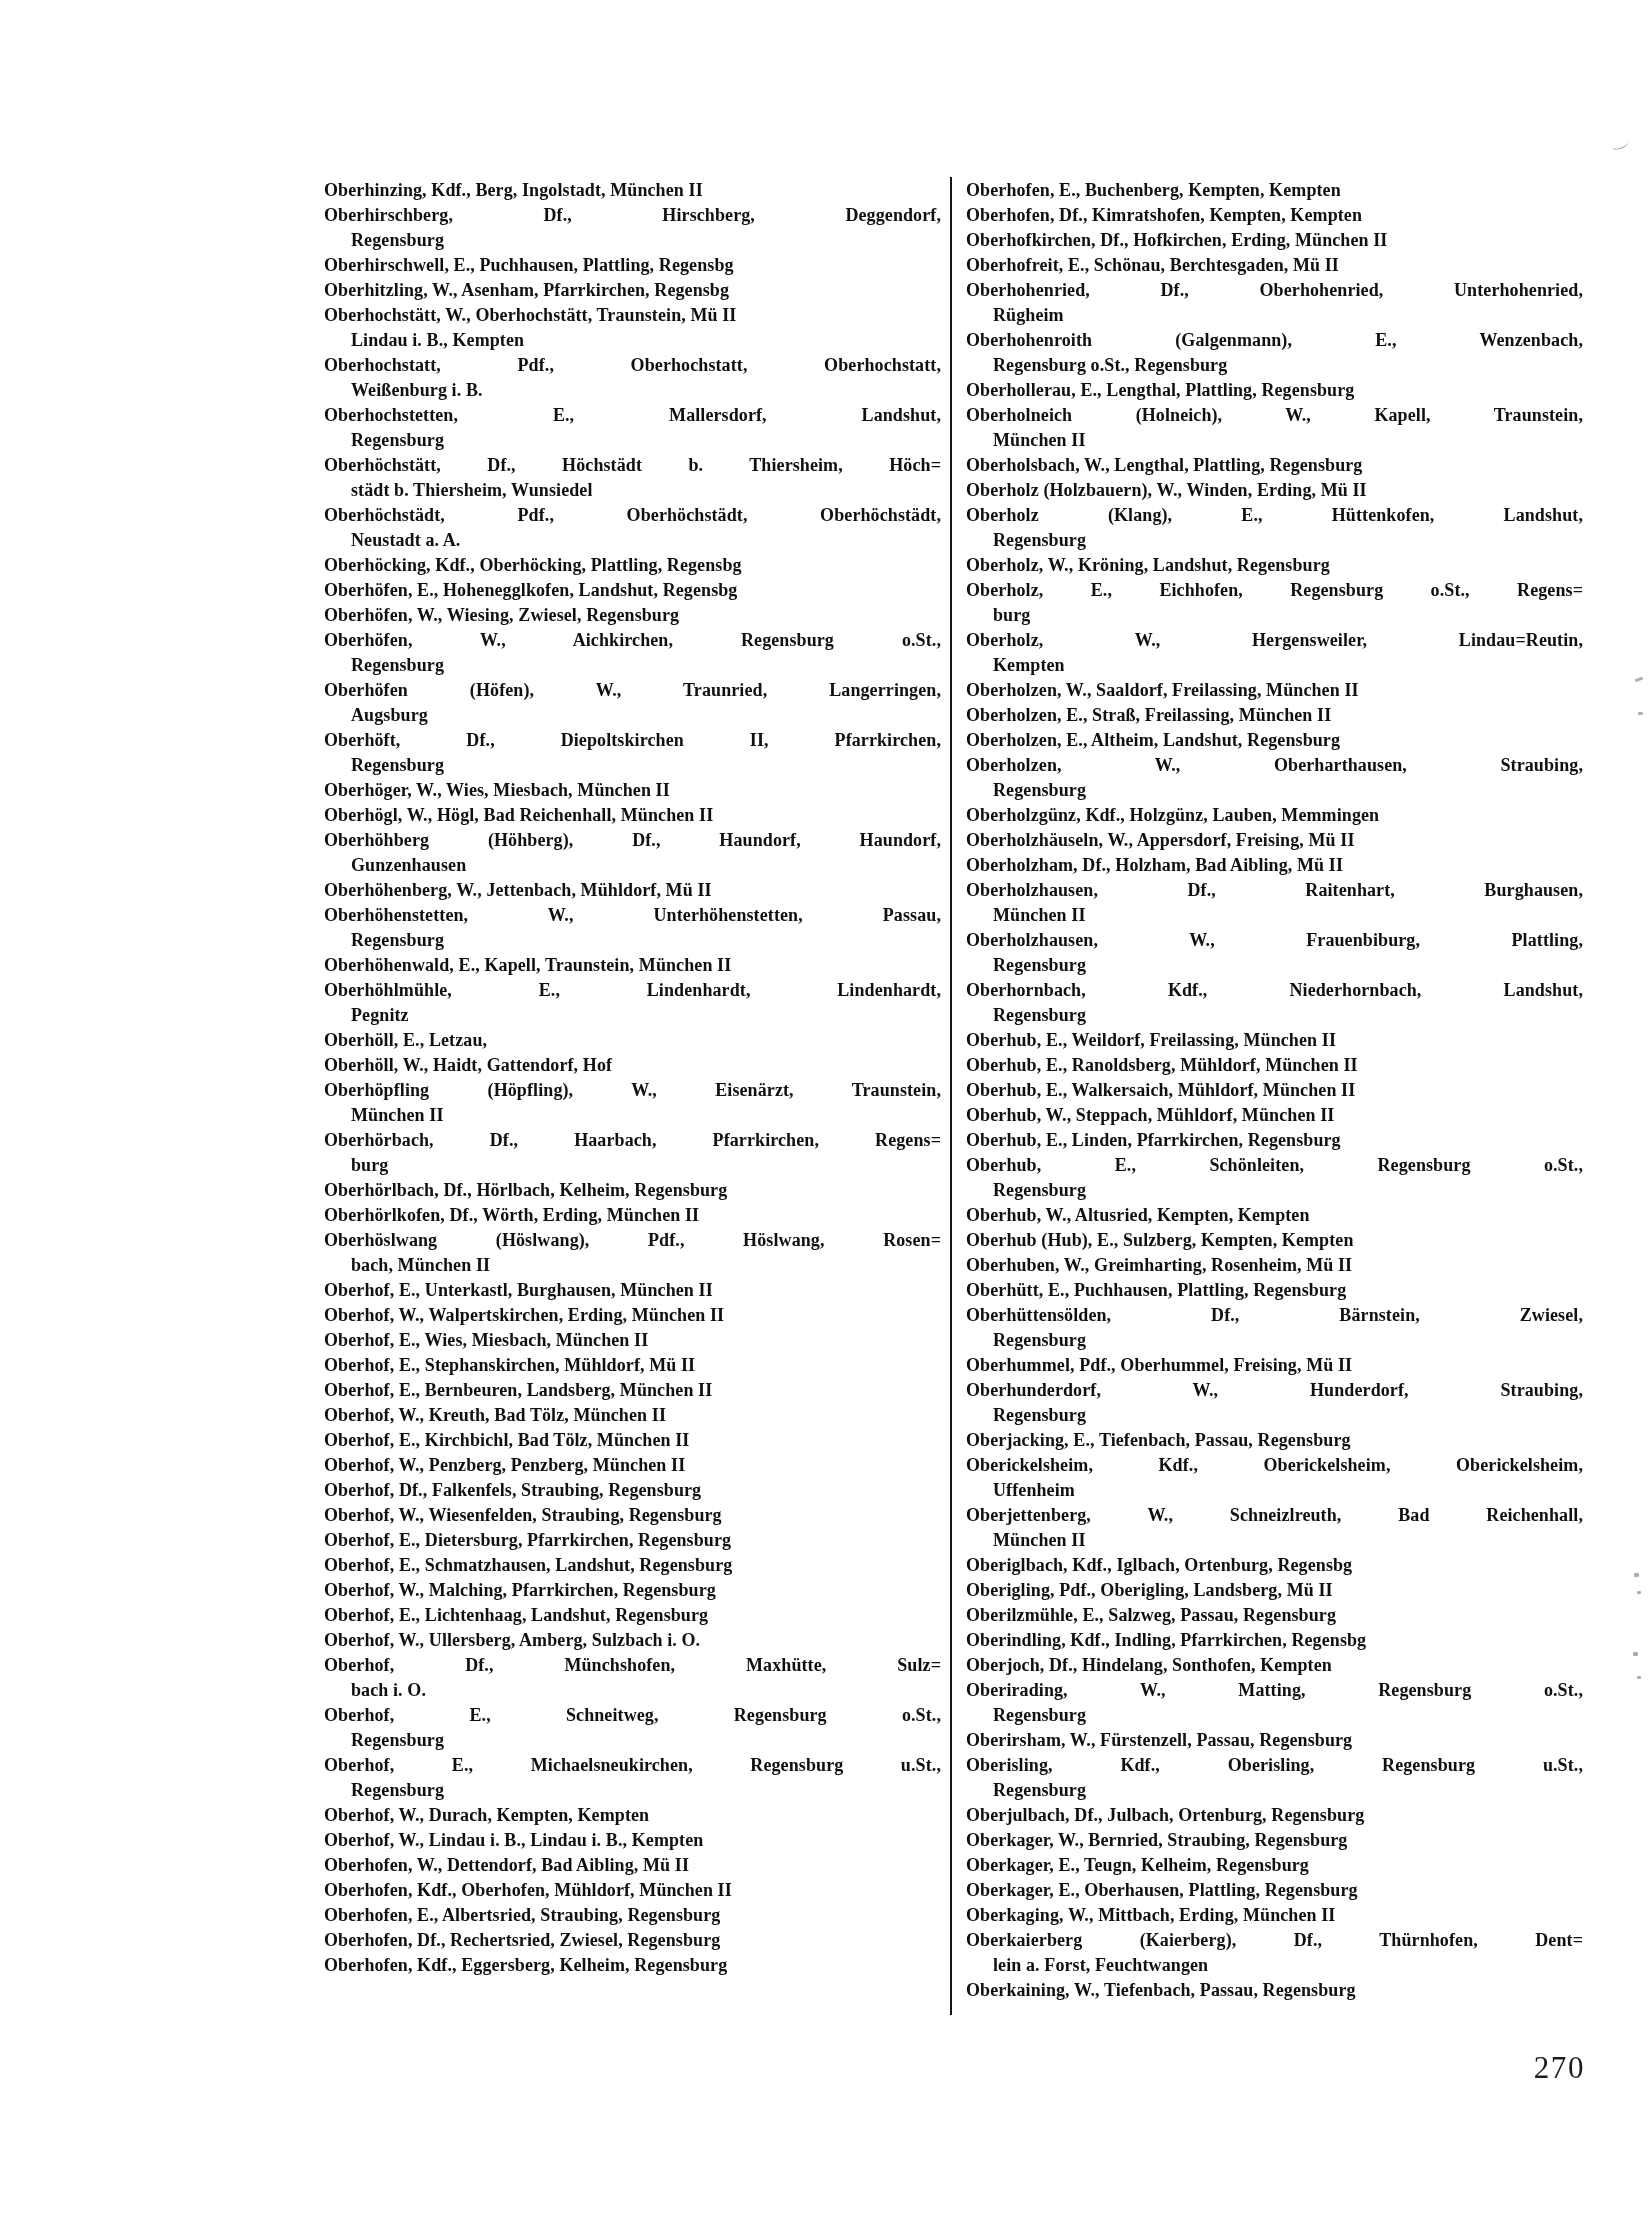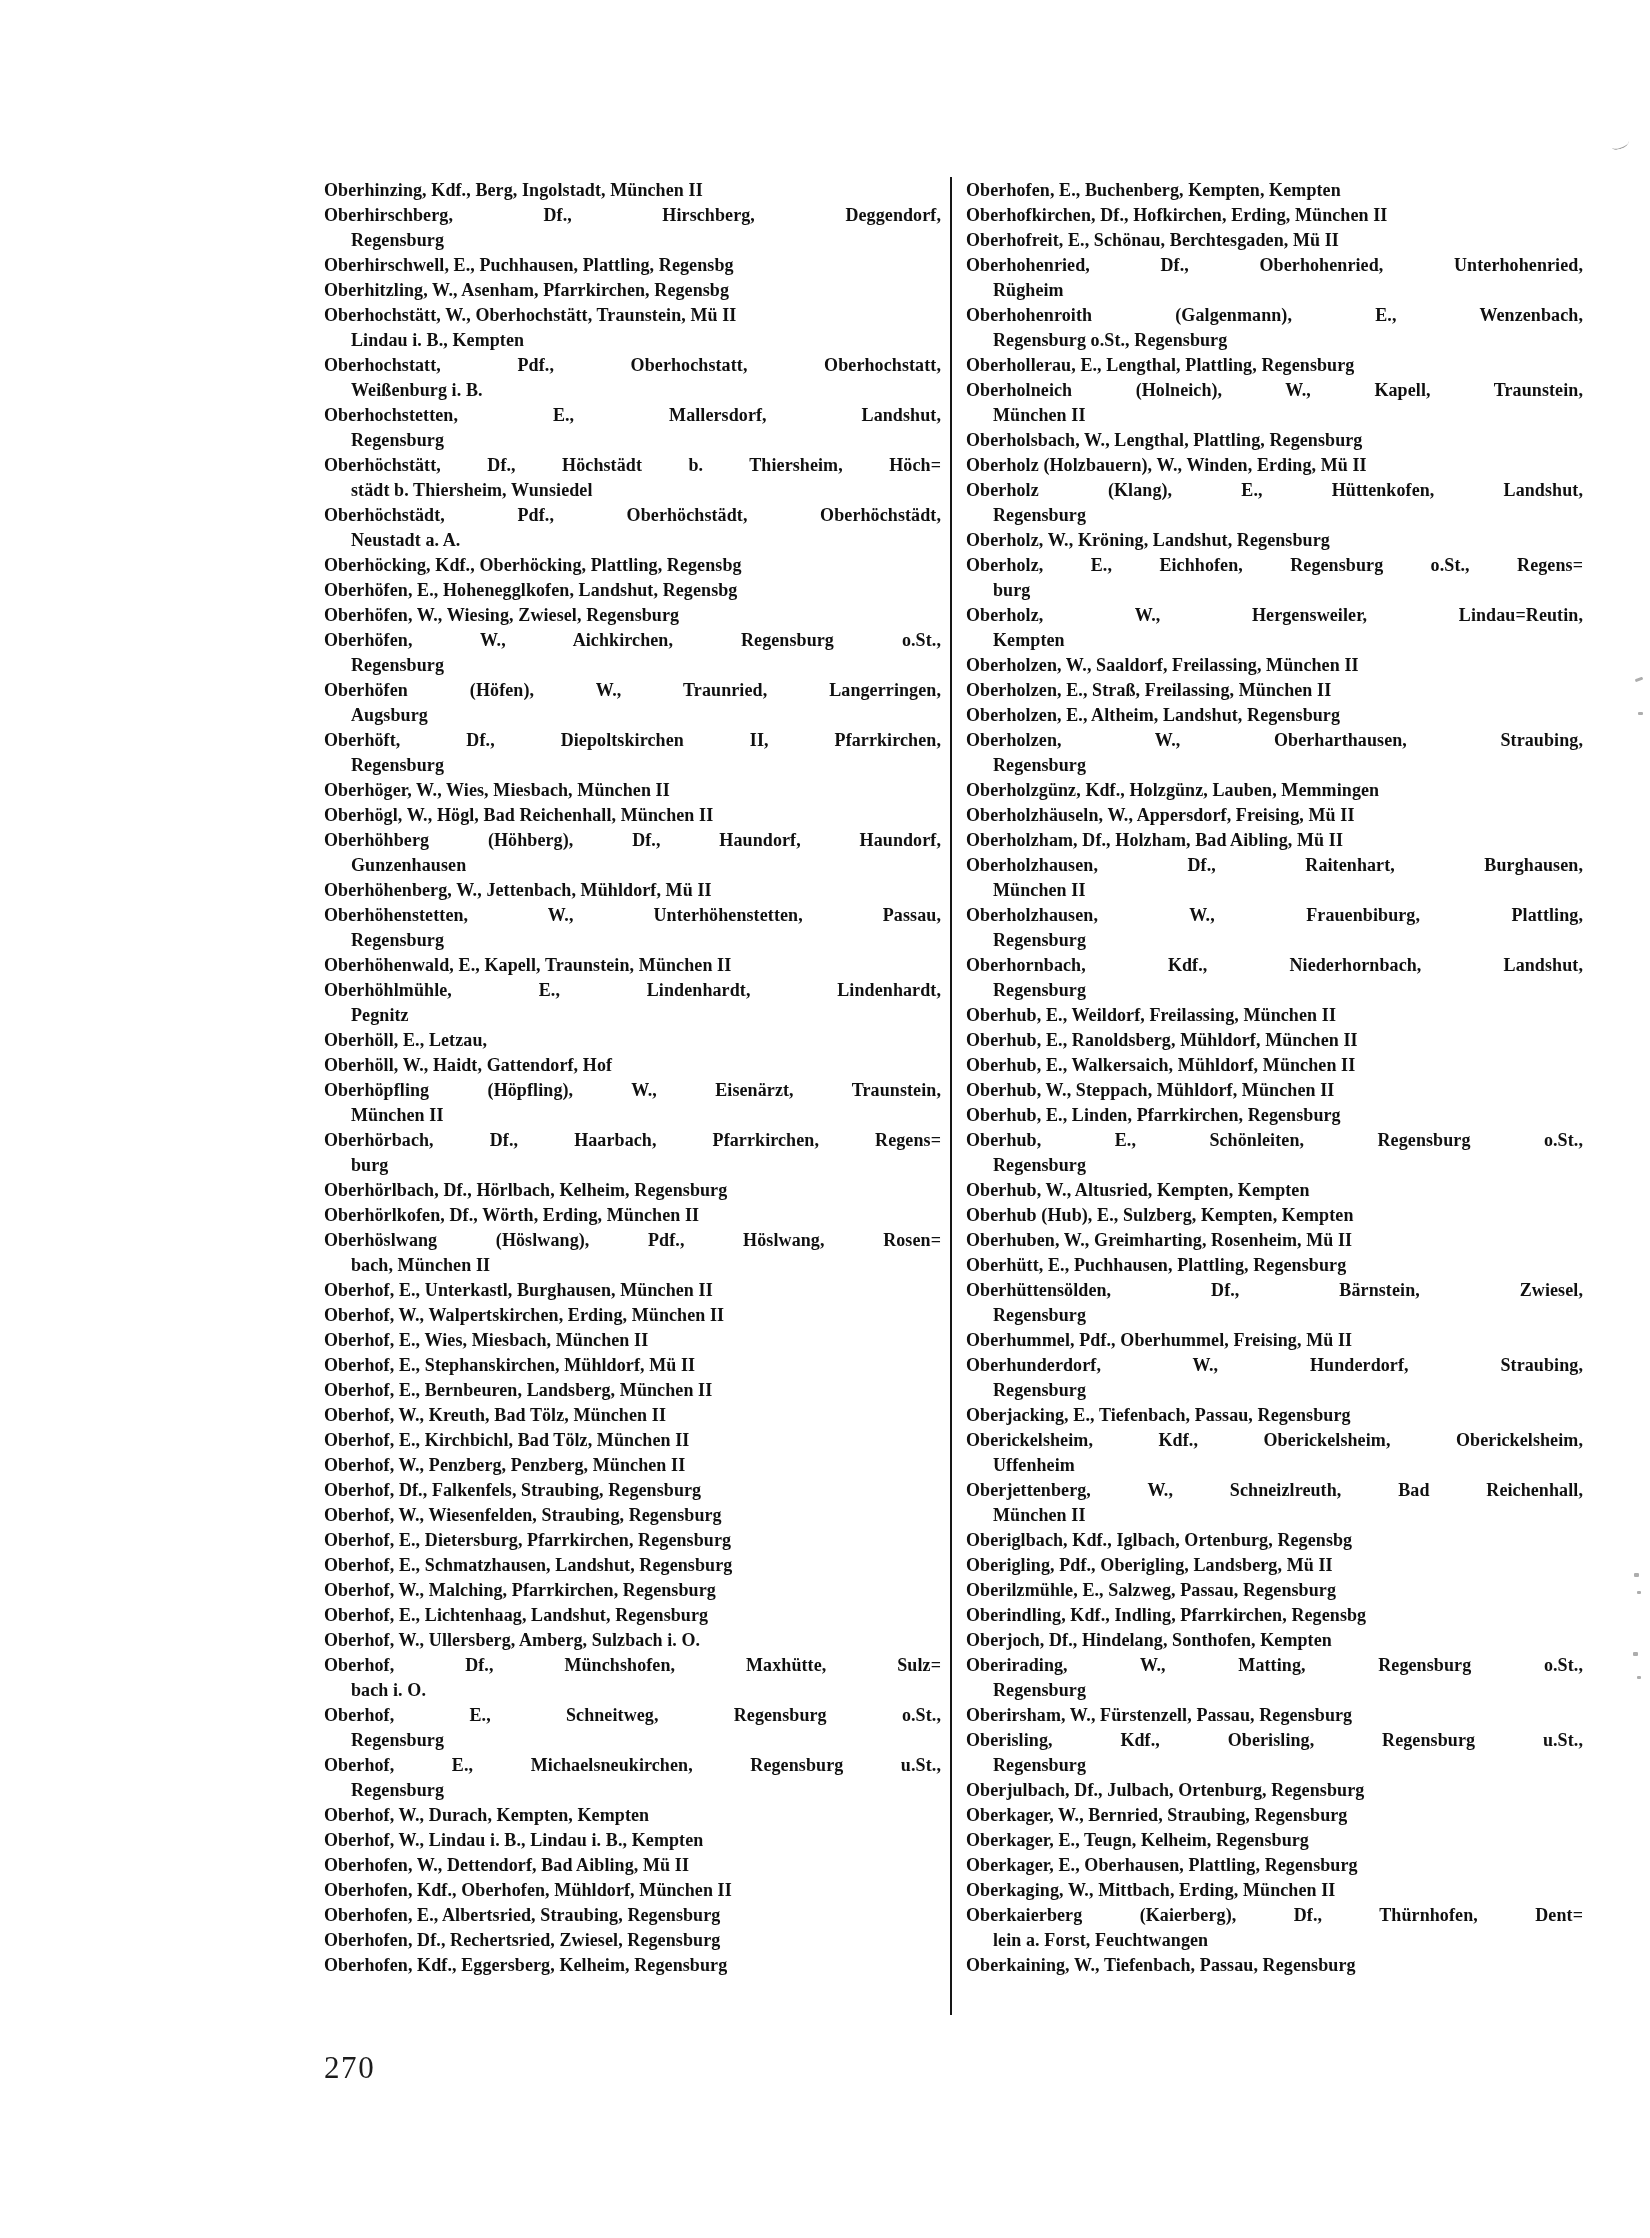--- a/index.html
+++ b/index.html
@@ -46,21 +46,21 @@
     top: 177px;
     width: 1.6px;
     height: 1838px;
     background: #161616;
   }
   .page-number {
     position: absolute;
     left: 324px;
     top: 2050px;
     width: 1261px;
-    text-align: left;
+    text-align: right;
     font-size: 31px;
     font-weight: 400;
     letter-spacing: 1.6px;
     color: #1c1c1c;
   }
   
   .artifact { position: absolute; background: transparent; }
   .squiggle {
     left: 1611px; top: 139px;
     width: 18px; height: 8.6px;
@@ -266,20 +266,23 @@
       </div>
     </div>
 
   <div class="column-divider"></div>
 
   <div class="column col-right" id="col-right">
       <div class="entry">
         <div class="line">Oberhofen, E., Buchenberg, Kempten, Kempten</div>
       </div>
       <div class="entry">
+        <div class="line">Oberhofen, Df., Kimratshofen, Kempten, Kempten</div>
+      </div>
+      <div class="entry">
         <div class="line">Oberhofkirchen, Df., Hofkirchen, Erding, München II</div>
       </div>
       <div class="entry">
         <div class="line">Oberhofreit, E., Schönau, Berchtesgaden, Mü II</div>
       </div>
       <div class="entry">
         <div class="line fill">Oberhohenried, Df., Oberhohenried, Unterhohenried,</div>
         <div class="line cont">Rügheim</div>
       </div>
       <div class="entry">

